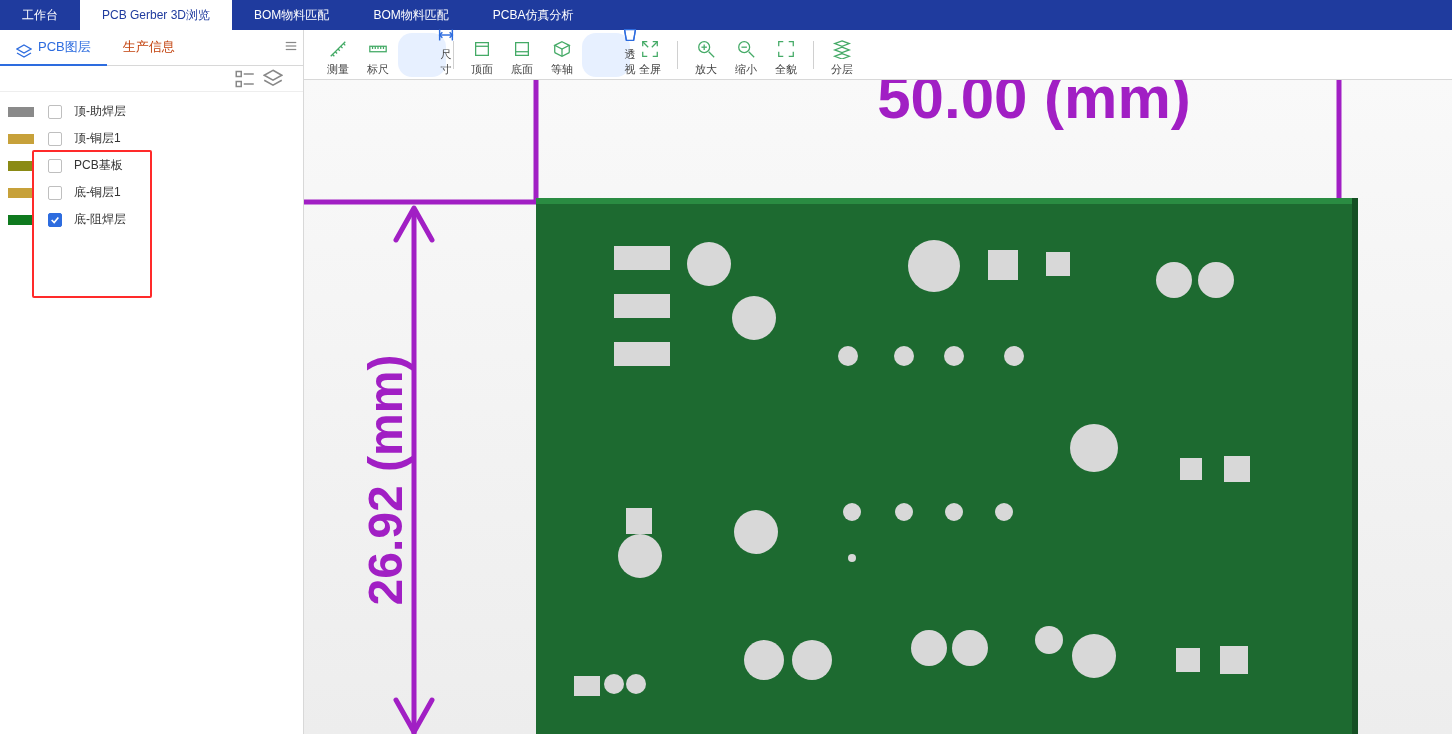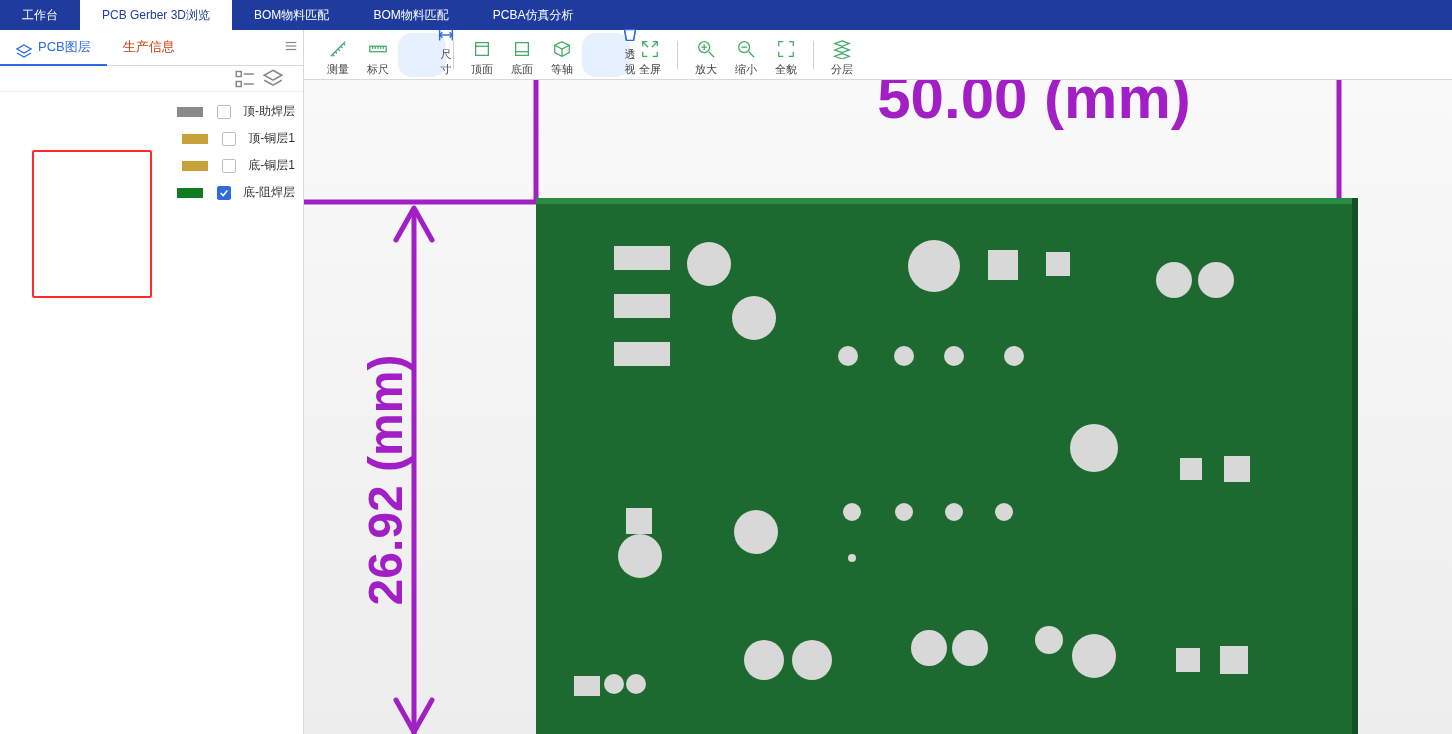--- a/index.html
+++ b/index.html
@@ -56,21 +56,21 @@
   .side-toolbar {
     display:flex; justify-content:flex-end; align-items:center; height:26px;
     padding:0 20px 0 8px; border-bottom:1px solid #eee;
   }
   .side-toolbar .tbtn { width:20px; height:20px; margin-left:8px; display:flex; align-items:center; justify-content:center; cursor:pointer; color:#888; }
 
   .layers {
     flex:1; overflow:auto; padding:6px 0; position:relative;
   }
   .layer-row {
-    display:flex; align-items:center; height:27px; padding:0 8px;justify-content:flex-end;
+    display:flex; align-items:center; height:27px; padding:0 8px;
   }
   .layer-row .swatch {
     width:26px; height:10px; margin-right:14px; background:#ccc;
   }
   .layer-row .cb {
     width:14px; height:14px; border:1px solid #bfbfbf; border-radius:2px; margin-right:12px;
     display:flex; align-items:center; justify-content:center; background:#fff; cursor:pointer;
   }
   .layer-row .cb.checked {
     background:var(--blue-check); border-color:var(--blue-check);
@@ -166,20 +166,25 @@
           <div class="swatch" style="background: rgb(138, 138, 138);"></div>
           <div class="cb"></div>
           <div class="lbl">顶-助焊层</div>
         </div>
         <div class="layer-row">
           <div class="swatch" style="background: rgb(199, 161, 58);"></div>
           <div class="cb"></div>
           <div class="lbl">顶-铜层1</div>
         </div>
         <div class="layer-row">
+          <div class="swatch" style="background: rgb(138, 138, 21);"></div>
+          <div class="cb"></div>
+          <div class="lbl">PCB基板</div>
+        </div>
+        <div class="layer-row">
           <div class="swatch" style="background: rgb(199, 161, 58);"></div>
           <div class="cb"></div>
           <div class="lbl">底-铜层1</div>
         </div>
         <div class="layer-row">
           <div class="swatch" style="background: rgb(15, 122, 31);"></div>
           <div class="cb checked">
             <svg viewBox="0 0 12 12">
               <polyline points="2,6 5,9 10,3" fill="none" stroke="#fff" stroke-width="2"></polyline>
             </svg>

